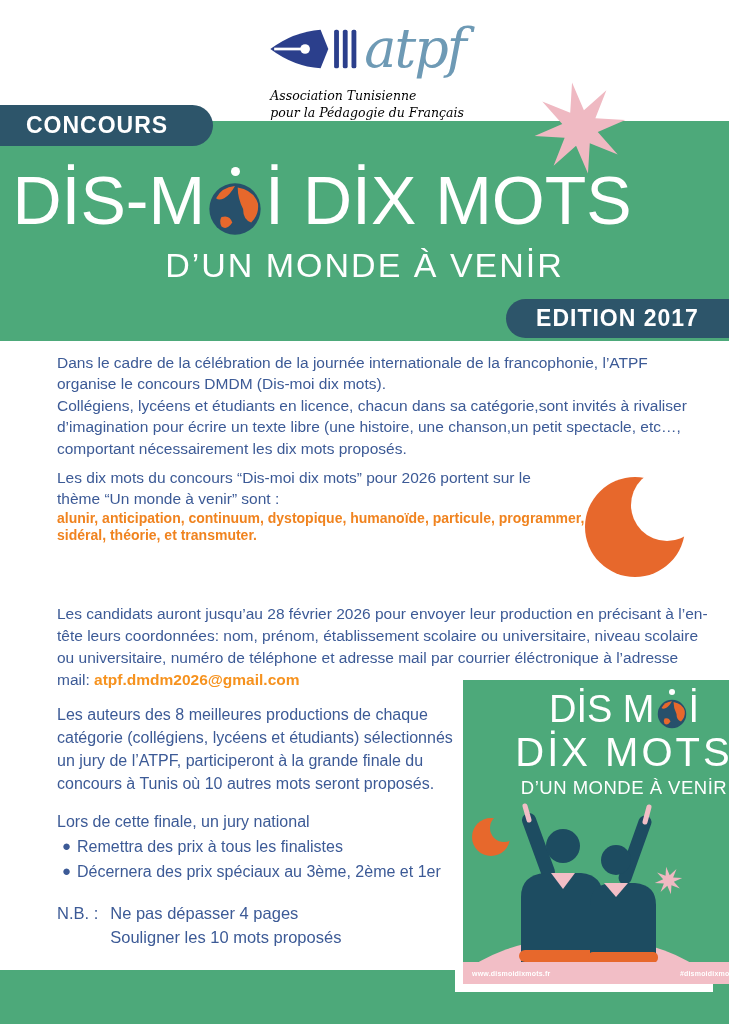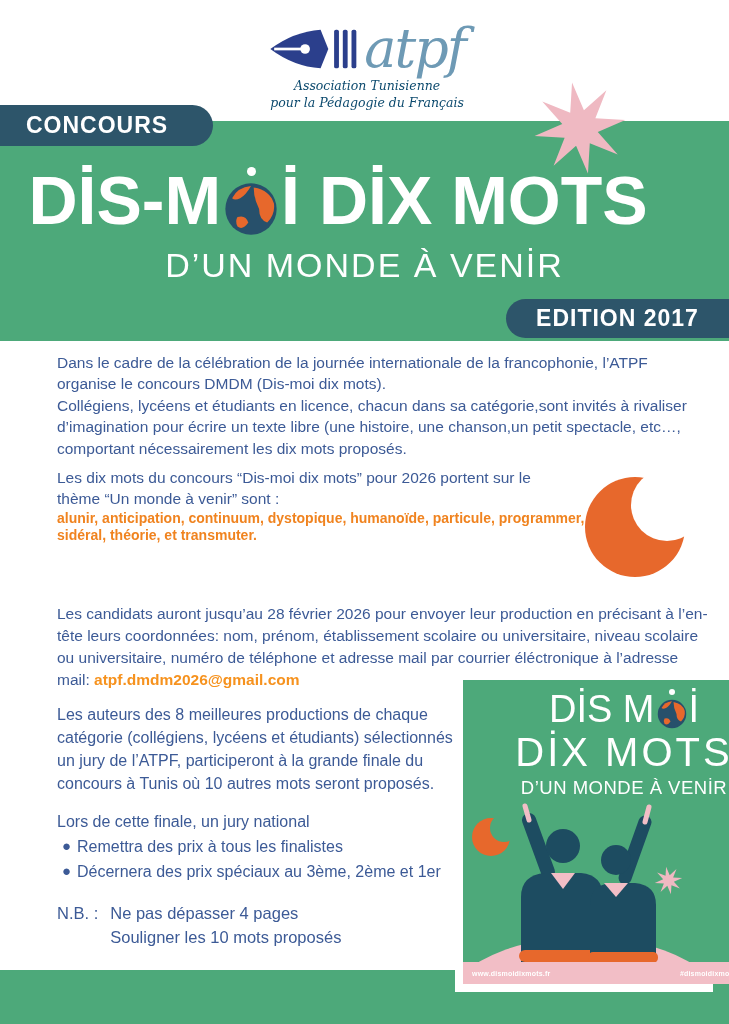--- a/index.html
+++ b/index.html
@@ -6,36 +6,36 @@
   .page{position:relative;width:729px;height:1024px;background:#ffffff;overflow:hidden;
         font-family:"Liberation Sans",sans-serif;margin:0 auto;}
 
   
   .logo{position:absolute;top:20px;left:50%;transform:translateX(-50%);
         display:flex;flex-direction:column;align-items:center;}
   .logo-row{display:flex;align-items:center;}
   .brand{font-family:"DejaVu Serif",serif;font-style:italic;font-size:54px;line-height:54px;
          color:#6E9AB5;letter-spacing:-2px;}
   .org{font-family:"DejaVu Serif",serif;font-style:italic;font-size:12.5px;line-height:1.35;
-       color:#0c4a6e;align-self:flex-start;margin-left:6px;margin-top:0;text-align:center;}
+       color:#000000;align-self:flex-start;margin-left:6px;margin-top:10px;}
 
   
   .green-band{position:absolute;left:0;top:121px;width:729px;height:220px;background:#4DA97A;}
   .concours{position:absolute;left:0;top:105px;width:213px;height:41px;background:#2D556A;
             border-radius:0 21px 21px 0;color:#fff;font-weight:bold;font-size:23px;
             letter-spacing:1px;display:flex;align-items:center;padding-left:26px;
             box-sizing:border-box;z-index:3;}
   .edition{position:absolute;left:506px;top:299px;width:223px;height:39px;background:#2D556A;
            border-radius:20px 0 0 20px;color:#fff;font-weight:bold;font-size:23px;
            letter-spacing:1px;display:flex;align-items:center;justify-content:center;z-index:3;}
   .star-big{position:absolute;left:532px;top:80px;width:96px;height:96px;z-index:2;}
 
   .big-title{position:absolute;left:0;top:166px;width:644px;display:flex;justify-content:center;
-             align-items:flex-end;color:#fff;font-size:68px;line-height:1;font-weight:700;
-             letter-spacing:0;z-index:2;white-space:nowrap;margin-left:16px;}
+             align-items:flex-end;color:#fff;font-size:68px;line-height:1;font-weight:400;
+             letter-spacing:0;z-index:2;white-space:nowrap;}
   .globe{position:relative;display:inline-block;width:54px;height:54px;margin:0 3px 2px 3px;}
   .globe .dot{position:absolute;top:-11px;left:50%;margin-left:-4.5px;width:9px;height:9px;
               border-radius:50%;background:#fff;}
   .subtitle{position:absolute;left:0;top:246px;width:729px;text-align:center;color:#fff;
             font-size:34px;letter-spacing:2px;z-index:2;white-space:nowrap;}
 
   
   .txt{position:absolute;color:#3C5A96;}
   .p1{left:57px;top:352px;width:650px;font-size:15.5px;line-height:1.38;}
   .p2{left:57px;top:467px;width:480px;font-size:15.5px;line-height:1.38;}

